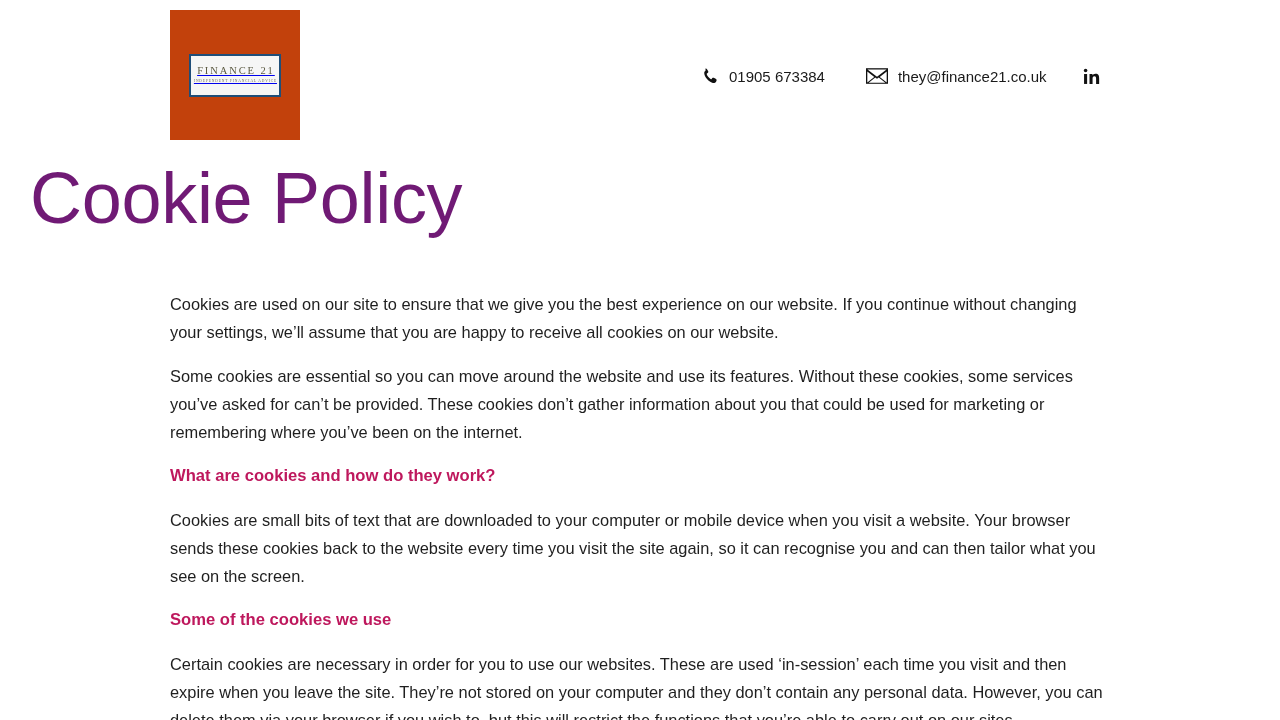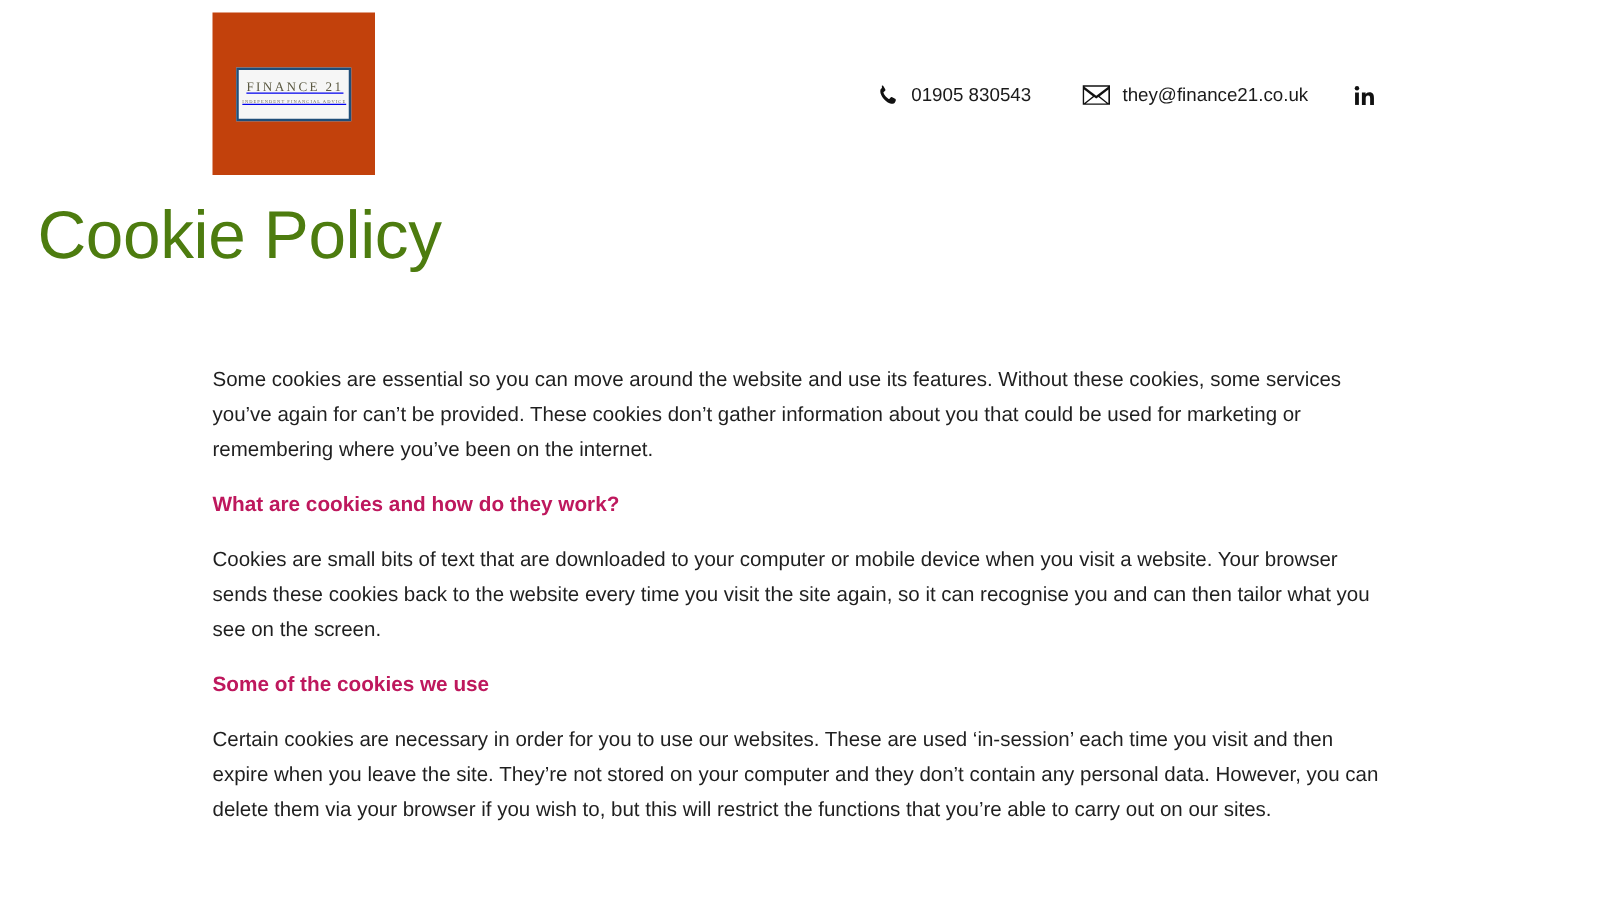--- a/index.html
+++ b/index.html
@@ -110,25 +110,25 @@
   .phone-ico { width: 18px; height: 18px; margin-right: 11px; }
   .mail-ico  { width: 22px; height: 16px; margin-right: 10px; }
   .li-ico    { width: 17px; height: 17px; }
 
   
   .page-title {
     position: absolute;
     left: 30px;
     top: 157px;
     margin: 0;
-    font-size: 54px;
+    font-size: 72px;
     font-weight: 400;
     line-height: 1.16;
     letter-spacing: -0.3px;
-    color: #4d7c0f;
+    color: #701a75;
   }
 
   
   .content {
     position: absolute;
     left: 170px;
     top: 290px;
     width: 940px;
   }
 
@@ -164,21 +164,21 @@
     </a>
 
     <div class="contact-bar">
 
       <a class="contact-item" href="#">
         <span class="ico phone-ico">
           <svg viewBox="0 0 24 24" width="18" height="18" aria-hidden="true">
             <path fill="#111111" d="M7.3 2.1c.7-.3 1.5 0 1.9.7l1.7 3c.4.7.2 1.6-.4 2l-1.2.9c-.3.2-.4.6-.3.9.4 1.2 1.2 2.6 2.2 3.8 1.1 1.3 2.3 2.3 3.4 2.8.3.2.7.1.9-.2l.9-1.2c.5-.6 1.3-.8 2-.4l3 1.7c.7.4 1 1.2.7 1.9l-.7 1.7c-.4.9-1.2 1.5-2.2 1.6-1.6.2-4.3-.3-7.6-3-3.4-2.8-5-5.9-5.6-7.9-.4-1.5-.4-2.6-.3-3.3.1-1 .7-1.8 1.6-2.2l.1-.8z"></path>
           </svg>
         </span>
-        <span class="contact-text">01905 830543</span>
+        <span class="contact-text">01905 673384</span>
       </a>
 
       <span class="gap-phone-mail"></span>
 
       <a class="contact-item" href="#">
         <span class="ico mail-ico">
           <svg viewBox="0 0 24 17" width="22" height="16" aria-hidden="true">
             <path fill="#111111" d="M0 0h24v17H0z"></path>
             <path fill="#ffffff" d="M1.6 1.3h20.8L12 9.2 1.6 1.3z"></path>
             <path fill="#ffffff" d="M1.4 15.6l7.6-6.1L1.4 3.6v12z"></path>
@@ -201,22 +201,23 @@
         </span>
       </a>
 
     </div>
   </div>
 
   <h1 class="page-title">Cookie Policy</h1>
 
   <div class="content">
 
-
-    <p>Some cookies are essential so you can move around the website and use its features. Without these cookies, some services you’ve again for can’t be provided. These cookies don’t gather information about you that could be used for marketing or remembering where you’ve been on the internet.</p>
+    <p>Cookies are used on our site to ensure that we give you the best experience on our website. If you continue without changing your settings, we’ll assume that you are happy to receive all cookies on our website.</p>
+
+    <p>Some cookies are essential so you can move around the website and use its features. Without these cookies, some services you’ve asked for can’t be provided. These cookies don’t gather information about you that could be used for marketing or remembering where you’ve been on the internet.</p>
 
     <h3>What are cookies and how do they work?</h3>
 
     <p>Cookies are small bits of text that are downloaded to your computer or mobile device when you visit a website. Your browser sends these cookies back to the website every time you visit the site again, so it can recognise you and can then tailor what you see on the screen.</p>
 
     <h3>Some of the cookies we use</h3>
 
     <p>Certain cookies are necessary in order for you to use our websites. These are used ‘in-session’ each time you visit and then expire when you leave the site. They’re not stored on your computer and they don’t contain any personal data. However, you can delete them via your browser if you wish to, but this will restrict the functions that you’re able to carry out on our sites.</p>
 
   </div>

